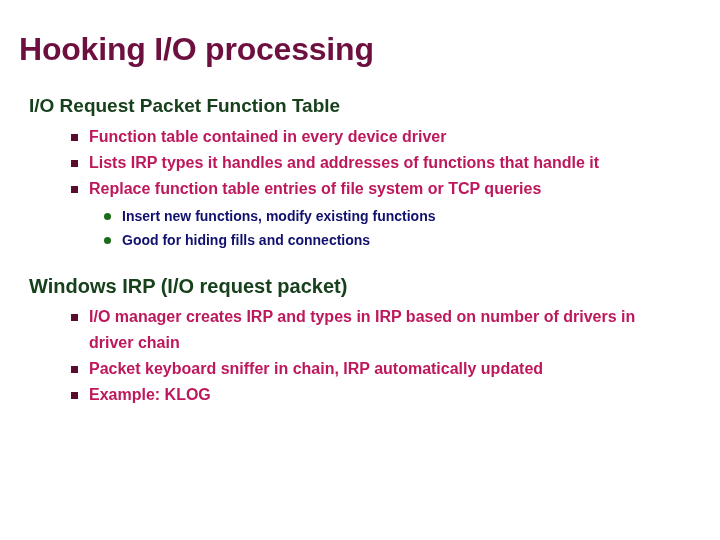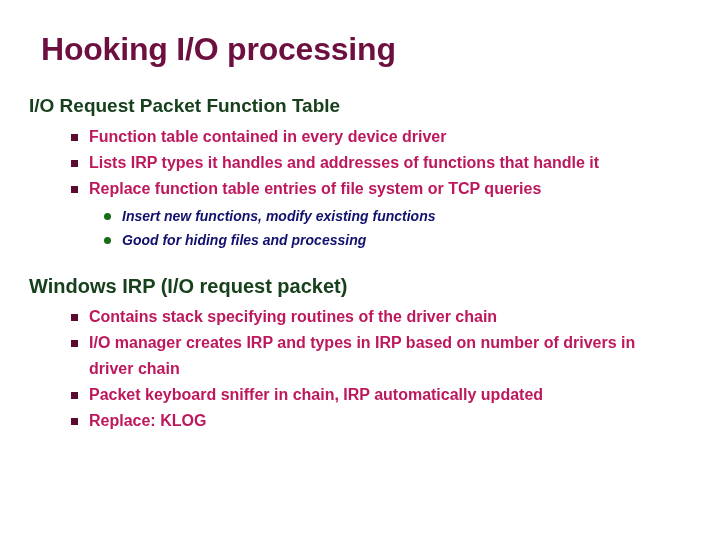--- a/index.html
+++ b/index.html
@@ -18,21 +18,21 @@
     position: relative;
     width: 720px;
     height: 540px;
     background: #ffffff;
     box-sizing: border-box;
   }
 
   
   .slide-title {
     position: absolute;
-    left: 41px;
+    left: 19px;
     top: 30px;
     font-size: 32px;
     font-weight: bold;
     color: #6d1040;
     letter-spacing: -0.2px;
     line-height: 38px;
     white-space: nowrap;
   }
 
   
@@ -93,21 +93,20 @@
     padding: 0;
   }
   ul.lvl2 > li.bullet2 {
     position: relative;
     padding: 0 0 0 122px;
     color: #10106e;
     font-size: 14px;
     font-weight: bold;
     line-height: 24px;
     min-height: 24px;
-    font-style: italic;
   }
   ul.lvl2 > li.bullet2 > .dot {
     position: absolute;
     left: 104px;
     top: 9px;
     width: 7px;
     height: 7px;
     border-radius: 50%;
     background: #1a6b1a;
   }
@@ -149,46 +148,42 @@
         </li>
       </ul>
 
       <ul class="lvl2">
         <li class="bullet2">
           <span class="dot"></span>
           <span>Insert new functions, modify existing functions</span>
         </li>
         <li class="bullet2">
           <span class="dot"></span>
-          <span>Good for hiding files and processing</span>
+          <span>Good for hiding fills and connections</span>
         </li>
       </ul>
     </div>
 
     <div class="group g2">
       <div class="section-head second">Windows IRP (I/O request packet)</div>
 
       <ul class="lvl1">
 
-        <li class="bullet1">
-          <span class="sq"></span>
-          <span class="b1-text">Contains stack specifying routines of the driver chain</span>
-        </li>
 
         <li class="bullet1">
           <span class="sq"></span>
           <span class="b1-text">I/O manager creates IRP and types in IRP based on number of drivers in driver chain</span>
         </li>
 
         <li class="bullet1">
           <span class="sq"></span>
           <span class="b1-text">Packet keyboard sniffer in chain, IRP automatically updated</span>
         </li>
 
         <li class="bullet1">
           <span class="sq"></span>
-          <span class="b1-text">Replace: KLOG</span>
+          <span class="b1-text">Example: KLOG</span>
         </li>
       </ul>
     </div>
 
   </div>
 </div>
 
 </body></html>

